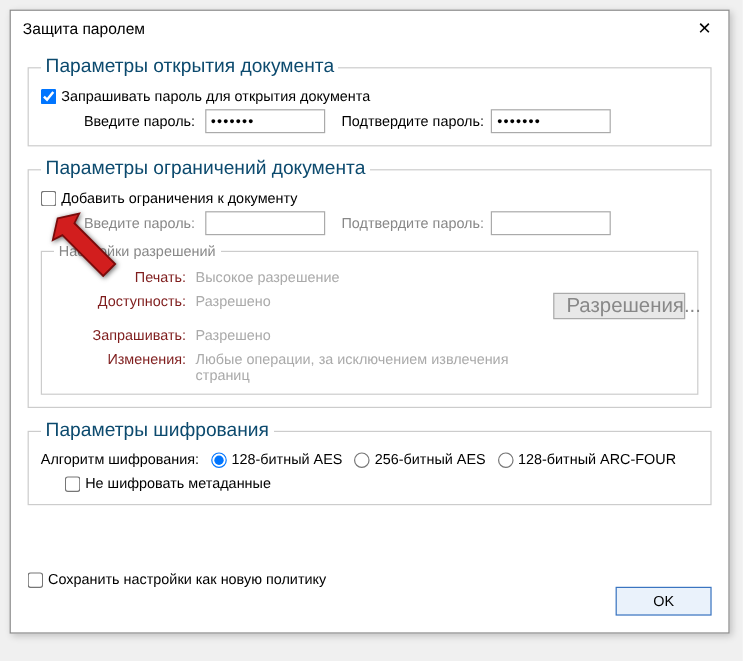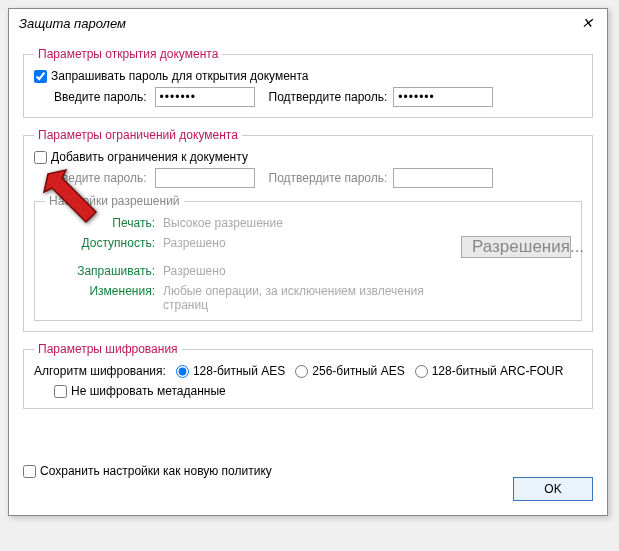--- a/index.html
+++ b/index.html
@@ -16,45 +16,44 @@
       border: 1px solid #888;
       width: 600px;
       box-shadow: 2px 2px 6px rgba(0,0,0,0.2);
     }
     .titlebar {
       display: flex;
       justify-content: space-between;
       align-items: center;
       padding: 6px 10px;
       font-size: 13px;
-      font-style: italic;
     }
     .close-x {
       font-size: 14px;
       cursor: default;
       padding: 0 4px;
     }
     .content {
       padding: 10px 14px 14px 14px;
     }
     fieldset.group {
       border: 1px solid #ccc;
       margin-bottom: 10px;
       padding: 8px 10px 10px 10px;
     }
     fieldset.group > legend {
-      font-size: 12px;
-      padding: 0 4px;
-      color: #be185d;
+      font-size: 16px;
+      padding: 0 4px;
+      color: #0c4a6e;
     }
     .pwrow {
       display: flex;
       align-items: center;
       gap: 6px;
-      margin-left: 20px;
+      margin-left: 36px;
       margin-top: 4px;
     }
     .pwrow .lbl { display:inline-block; }
     input[type="text"].field, input[type="password"].field {
       border: 1px solid #aaa;
       height: 20px;
       padding: 0 4px;
       font-size: 12px;
       width: 100px;
     }
@@ -80,21 +79,21 @@
       font-size: 12px;
       padding: 0 4px;
     }
     .perm-grid {
       display: grid;
       grid-template-columns: 110px 1fr 110px;
       row-gap: 6px;
       column-gap: 8px;
       align-items: start;
     }
-    .perm-label { text-align: right; color: #15803d; }
+    .perm-label { text-align: right; color: #7f1d1d; }
     .perm-value { color: #aaa; }
     .perm-btn {
       border: 1px solid #aaa;
       background: #e8e8e8;
       color: #888;
       height: 22px;
       padding: 0 10px;
       font-size: 17px;
       align-self: center;
       grid-column: 3;

